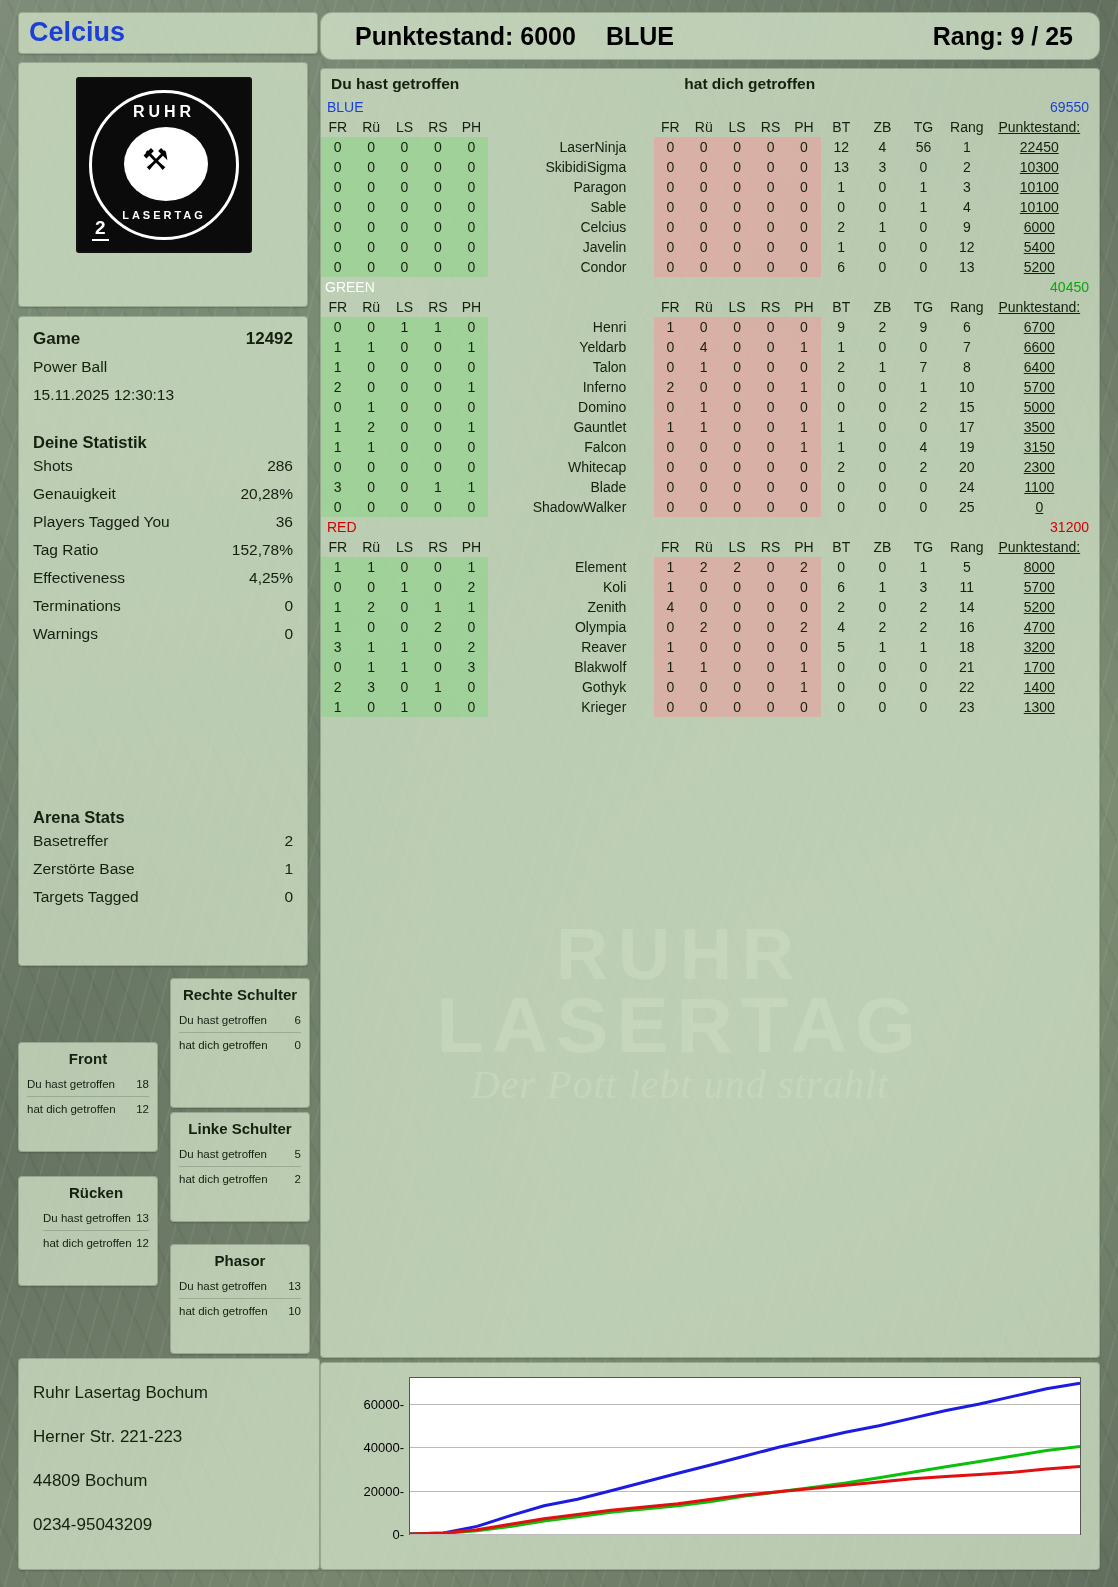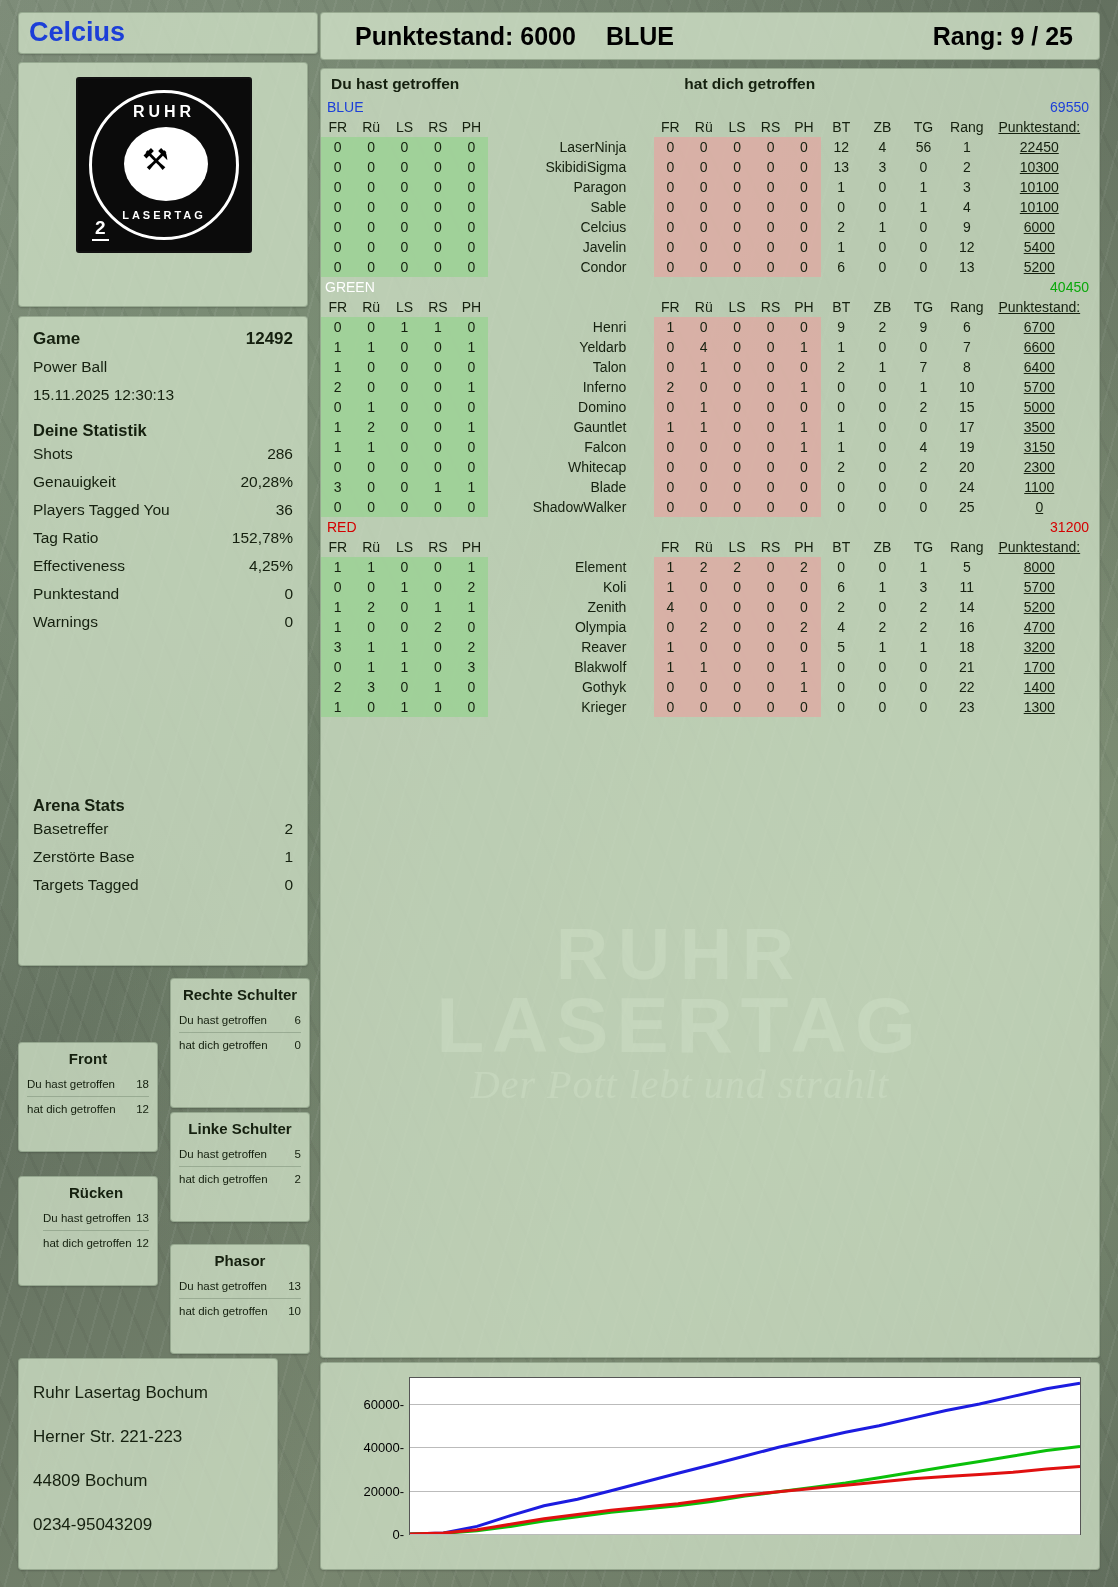--- a/index.html
+++ b/index.html
@@ -42,21 +42,21 @@
   }
 
   
   #hdr-name {
     position:absolute; left:18px; top:12px; width:300px; height:42px;
   }
   #hdr-name .nm { color:#1c3fd8; font-size:27px; font-weight:bold; padding:4px 10px; }
   #hdr-bar {
     position:absolute; left:320px; top:12px; width:780px; height:48px;
     background:rgba(208,224,199,.82);
-    border:1px solid rgba(120,140,115,.55); border-radius:4px;
+    border:1px solid rgba(120,140,115,.55); border-radius:12px;
     display:flex; align-items:center; color:#000;
   }
   #hdr-bar .score { font-size:25px; font-weight:bold; margin-left:34px; }
   #hdr-bar .team { font-size:25px; font-weight:bold; margin-left:30px; }
   #hdr-bar .rank { font-size:25px; font-weight:bold; margin-left:auto; margin-right:26px; }
 
   
   #logo-panel { position:absolute; left:18px; top:62px; width:290px; height:245px; }
   .logo-box {
     position:absolute; left:57px; top:14px; width:176px; height:176px;
@@ -66,38 +66,38 @@
   .logo-circ { width:150px; height:150px; border-radius:50%; border:3px solid #fff; position:relative; }
   .logo-circ .t1 { position:absolute; top:10px; left:0; right:0; text-align:center; font-size:16px; letter-spacing:4px; font-weight:bold; }
   .logo-circ .t2 { position:absolute; bottom:16px; left:0; right:0; text-align:center; font-size:11px; letter-spacing:3px; font-weight:bold;}
   .logo-circ .inner { position:absolute; left:32px; top:34px; width:84px; height:74px; background:#fff; border-radius:50%; }
   .logo-circ .hammers { position:absolute; left:50px; top:52px; font-size:30px; color:#000; line-height:1;}
   .logo-num { position:absolute; left:14px; bottom:10px; font-size:19px; font-weight:bold; color:#fff; border-bottom:2px solid #fff; padding:0 3px;}
 
   #stats-panel { position:absolute; left:18px; top:316px; width:290px; height:650px; padding:8px 14px; }
   .row { display:flex; justify-content:space-between; font-size:15.5px; color:#15200f; line-height:28px; }
   .row.hd { font-weight:bold; font-size:17px; }
-  .sect-title { font-weight:bold; font-size:16.5px; margin-top:12px; color:#15200f; }
+  .sect-title { font-weight:bold; font-size:16.5px; margin-top:24px; color:#15200f; }
   .plain { font-size:15.5px; color:#15200f; line-height:28px; }
 
   
   .hitbox { position:absolute; padding:4px 8px; }
   .hitbox .ttl { text-align:center; font-weight:bold; font-size:15px; color:#15200f; padding:3px 0 5px; }
   .hitbox .hr { display:flex; justify-content:space-between; font-size:11.5px; color:#15200f; padding:6px 0; }
   .hitbox .hr.b { border-top:1px solid rgba(120,140,115,.5); }
   .hitbox .v { font-weight:normal; }
 
   #hb-rs { left:170px; top:978px; width:140px; height:130px; }
   #hb-front { left:18px; top:1042px; width:140px; height:110px; }
   #hb-ls { left:170px; top:1112px; width:140px; height:110px; }
   #hb-back { left:18px; top:1176px; width:140px; height:110px;padding-left:24px; }
   #hb-phasor { left:170px; top:1244px; width:140px; height:110px; }
 
   
-  #addr { position:absolute; left:18px; top:1358px; width:260px; height:212px; padding:12px 14px; }
+  #addr { position:absolute; left:18px; top:1358px; width:302px; height:212px; padding:12px 14px; }
   #addr div { font-size:17px; color:#15200f; line-height:44px; }
 
   
   #main { position:absolute; left:320px; top:68px; width:780px; height:1290px; }
   .sec-head { display:flex; font-weight:bold; font-size:15.5px; color:#15200f; padding:6px 0 4px; }
   .lbl-you { margin-left:10px; }
   .lbl-them { margin-left:225px; }
 
   table.tt { border-collapse:collapse; width:100%; }
   table.tt td, table.tt th { font-size:14px; color:#15200f; font-weight:normal; padding:2px 0; text-align:center; }
@@ -178,21 +178,21 @@
       </div>
     <div class="row">
         <span>Tag Ratio</span>
         <span>152,78%</span>
       </div>
     <div class="row">
         <span>Effectiveness</span>
         <span>4,25%</span>
       </div>
     <div class="row">
-        <span>Punktestand</span>
+        <span>Terminations</span>
         <span>0</span>
       </div>
     <div class="row">
         <span>Warnings</span>
         <span>0</span>
       </div>
 
     <div class="sect-title" style="margin-top:160px">Arena Stats</div>
     <div class="row">
         <span>Basetreffer</span>

